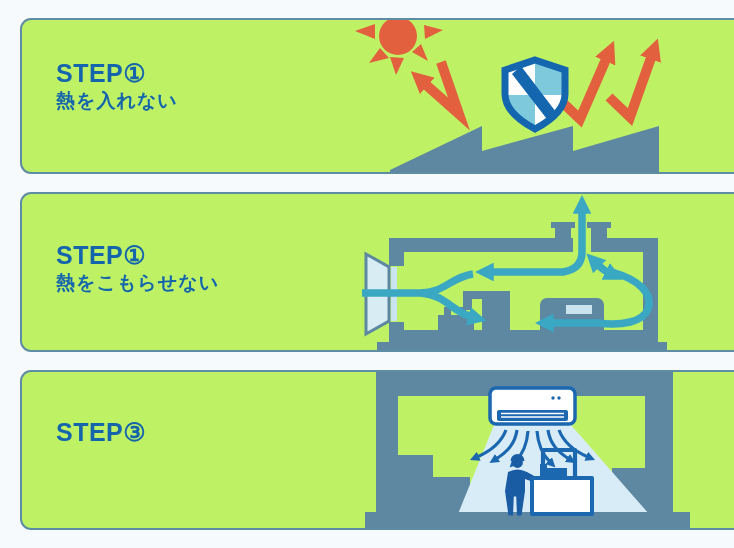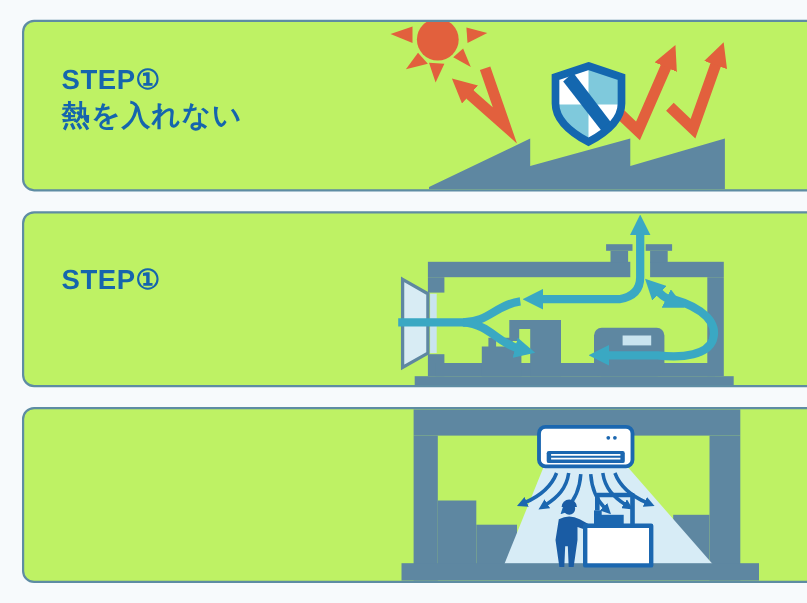--- a/index.html
+++ b/index.html
@@ -17,21 +17,21 @@
   .panel-1{top:18px;height:156px;}
   .panel-2{top:192px;height:160px;}
   .panel-3{top:370px;height:160px;}
   .art{position:absolute;left:0;top:0;width:682px;height:152px;display:block;}
   .panel-2 .art,.panel-3 .art{height:156px;}
   .step-text{position:absolute;left:34px;z-index:3;}
   .panel-1 .step-text{top:40px;}
   .panel-2 .step-text{top:48px;}
   .panel-3 .step-text{top:47px;}
   .step-label{font-size:25px;font-weight:bold;color:var(--heading-blue,#1565AD);letter-spacing:.5px;line-height:1.1;}
-  .step-title{font-size:26px;font-weight:bold;color:var(--heading-blue,#1565AD);letter-spacing:1px;line-height:1.1;margin-top:3px;}
+  .step-title{font-size:19px;font-weight:bold;color:var(--heading-blue,#1565AD);letter-spacing:1px;line-height:1.1;margin-top:3px;}
 
   
   .f-orange{fill:var(--orange)} .f-steel{fill:var(--steel)} .f-teal{fill:var(--teal)}
   .f-shield{fill:var(--shield-blue)} .f-cyan{fill:var(--shield-cyan)} .f-white{fill:#fff}
   .f-ac{fill:var(--ac-blue)} .f-worker{fill:var(--worker-blue)} .f-cone{fill:var(--cone)}
   .f-inset{fill:var(--light-inset)}
   .s-teal{stroke:var(--teal);fill:none;stroke-width:7.5}
   .s-orange{stroke:var(--orange);fill:none;stroke-width:10;stroke-linejoin:miter}
   .s-ac{stroke:var(--ac-blue);fill:none;stroke-width:3.2}
   .s-shield{stroke:var(--shield-blue);fill:none;stroke-width:7}
@@ -83,20 +83,21 @@
         <polygon points="512,74 521,66 559,116 550,123" class="f-shield"></polygon>
       </g>
       <path d="M535,60 L565,70 V94 Q565,113 535,129 Q505,113 505,94 V70 Z" class="s-shield"></path>
     </g>
   </svg>
 </section>
 
 <section class="panel panel-2">
   <div class="step-text">
     <div class="step-label">STEP①</div>
+    <div class="step-title">熱をこもらせない</div>
   </div>
   <svg class="art" viewBox="22 194 682 156" aria-hidden="true">
     <defs>
       <marker id="mt2" viewBox="0 0 10 10" refX="2" refY="5" markerWidth="2.5" markerHeight="2.5" orient="auto-start-reverse">
         <path d="M0,0 L10,5 L0,10 Z" class="f-teal"></path>
       </marker>
     </defs>
 
     <g class="f-steel">
       <rect x="389" y="238" width="184" height="14"></rect>
@@ -133,20 +134,21 @@
       <path class="s-teal" d="M421,293 C446,295 452,312 472,317" marker-end="url(#mt2)"></path>
       <path class="s-teal" d="M582,210 V252 C582,264 575,270 563,272 H490" marker-start="url(#mt2)" marker-end="url(#mt2)"></path>
       <path class="s-teal" d="M612,272 C640,280 653,294 648,309 C643,322 622,326 598,323 H550" marker-end="url(#mt2)"></path>
       <path class="s-teal" d="M597,264 C602,269 605,271 609,273" marker-start="url(#mt2)" marker-end="url(#mt2)"></path>
     </g>
   </svg>
 </section>
 
 <section class="panel panel-3">
   <div class="step-text">
+    <div class="step-label">STEP③</div>
   </div>
   <svg class="art" viewBox="22 372 682 156" aria-hidden="true">
     <defs>
       <marker id="ma3" viewBox="0 0 10 10" refX="2" refY="5" markerWidth="3" markerHeight="3" orient="auto-start-reverse">
         <path d="M0,0 L10,5 L0,10 Z" class="f-ac"></path>
       </marker>
     </defs>
 
     <g class="f-steel">
       <rect x="376" y="371" width="297" height="25"></rect>

